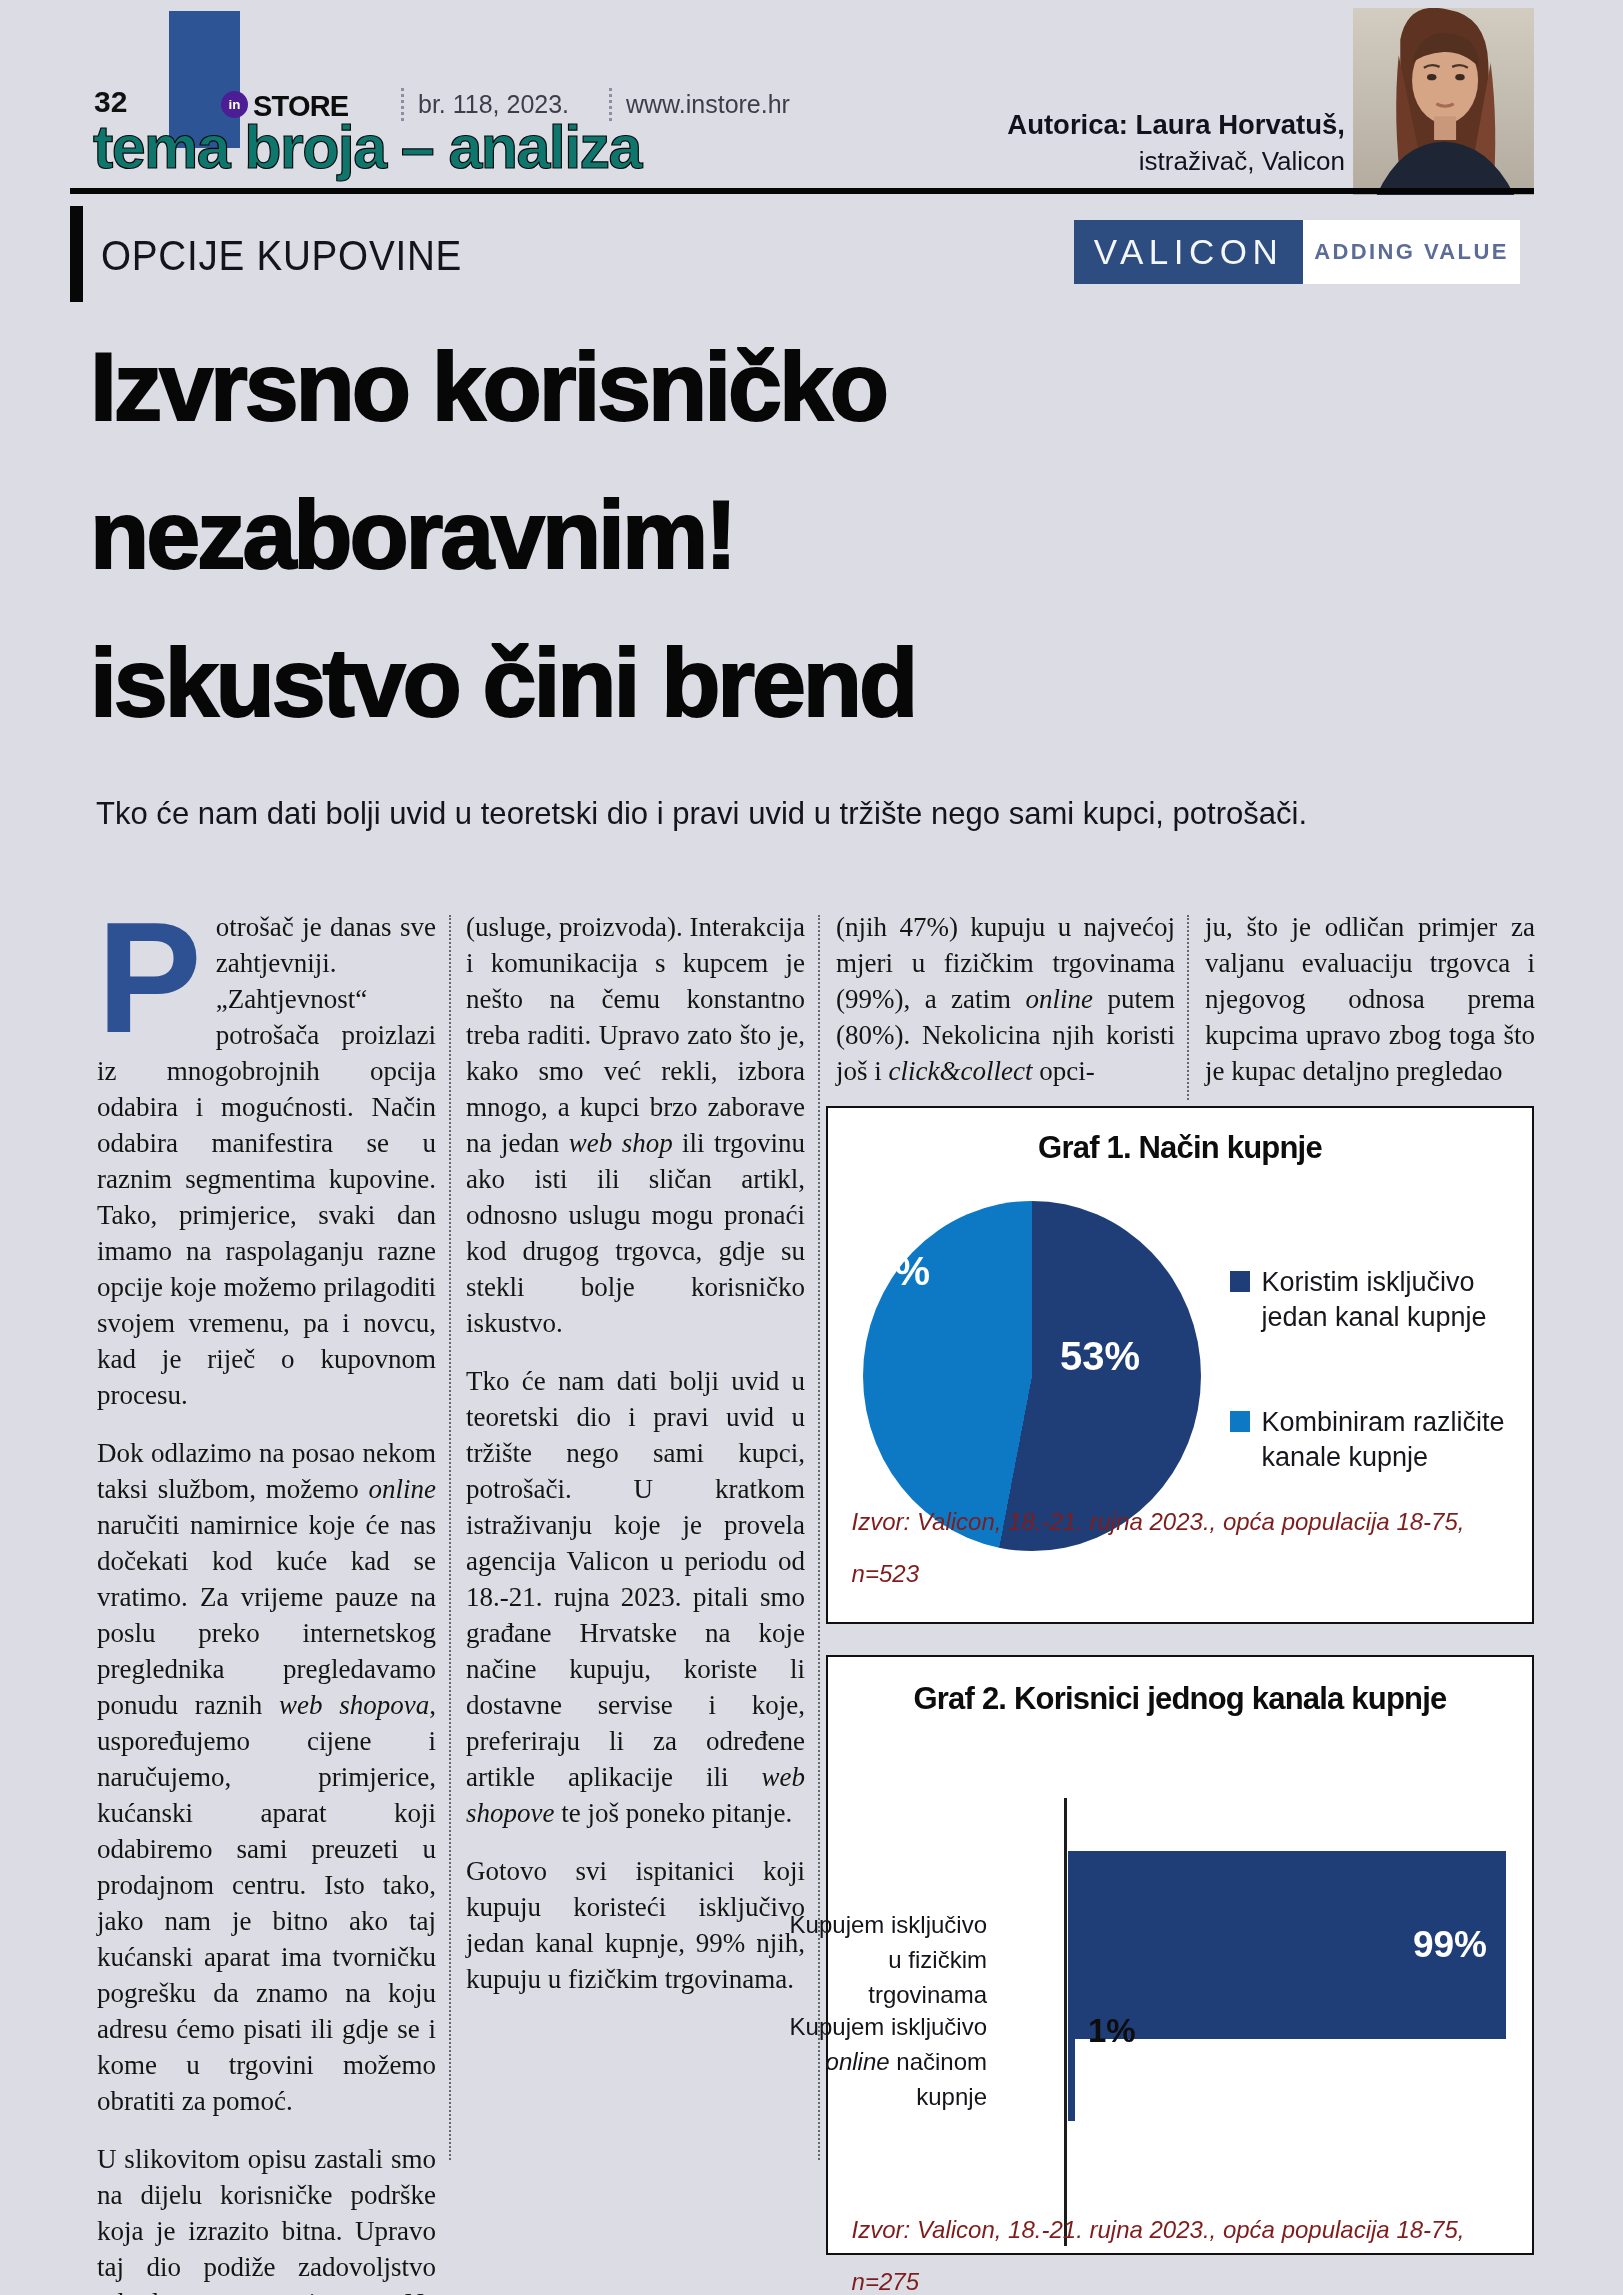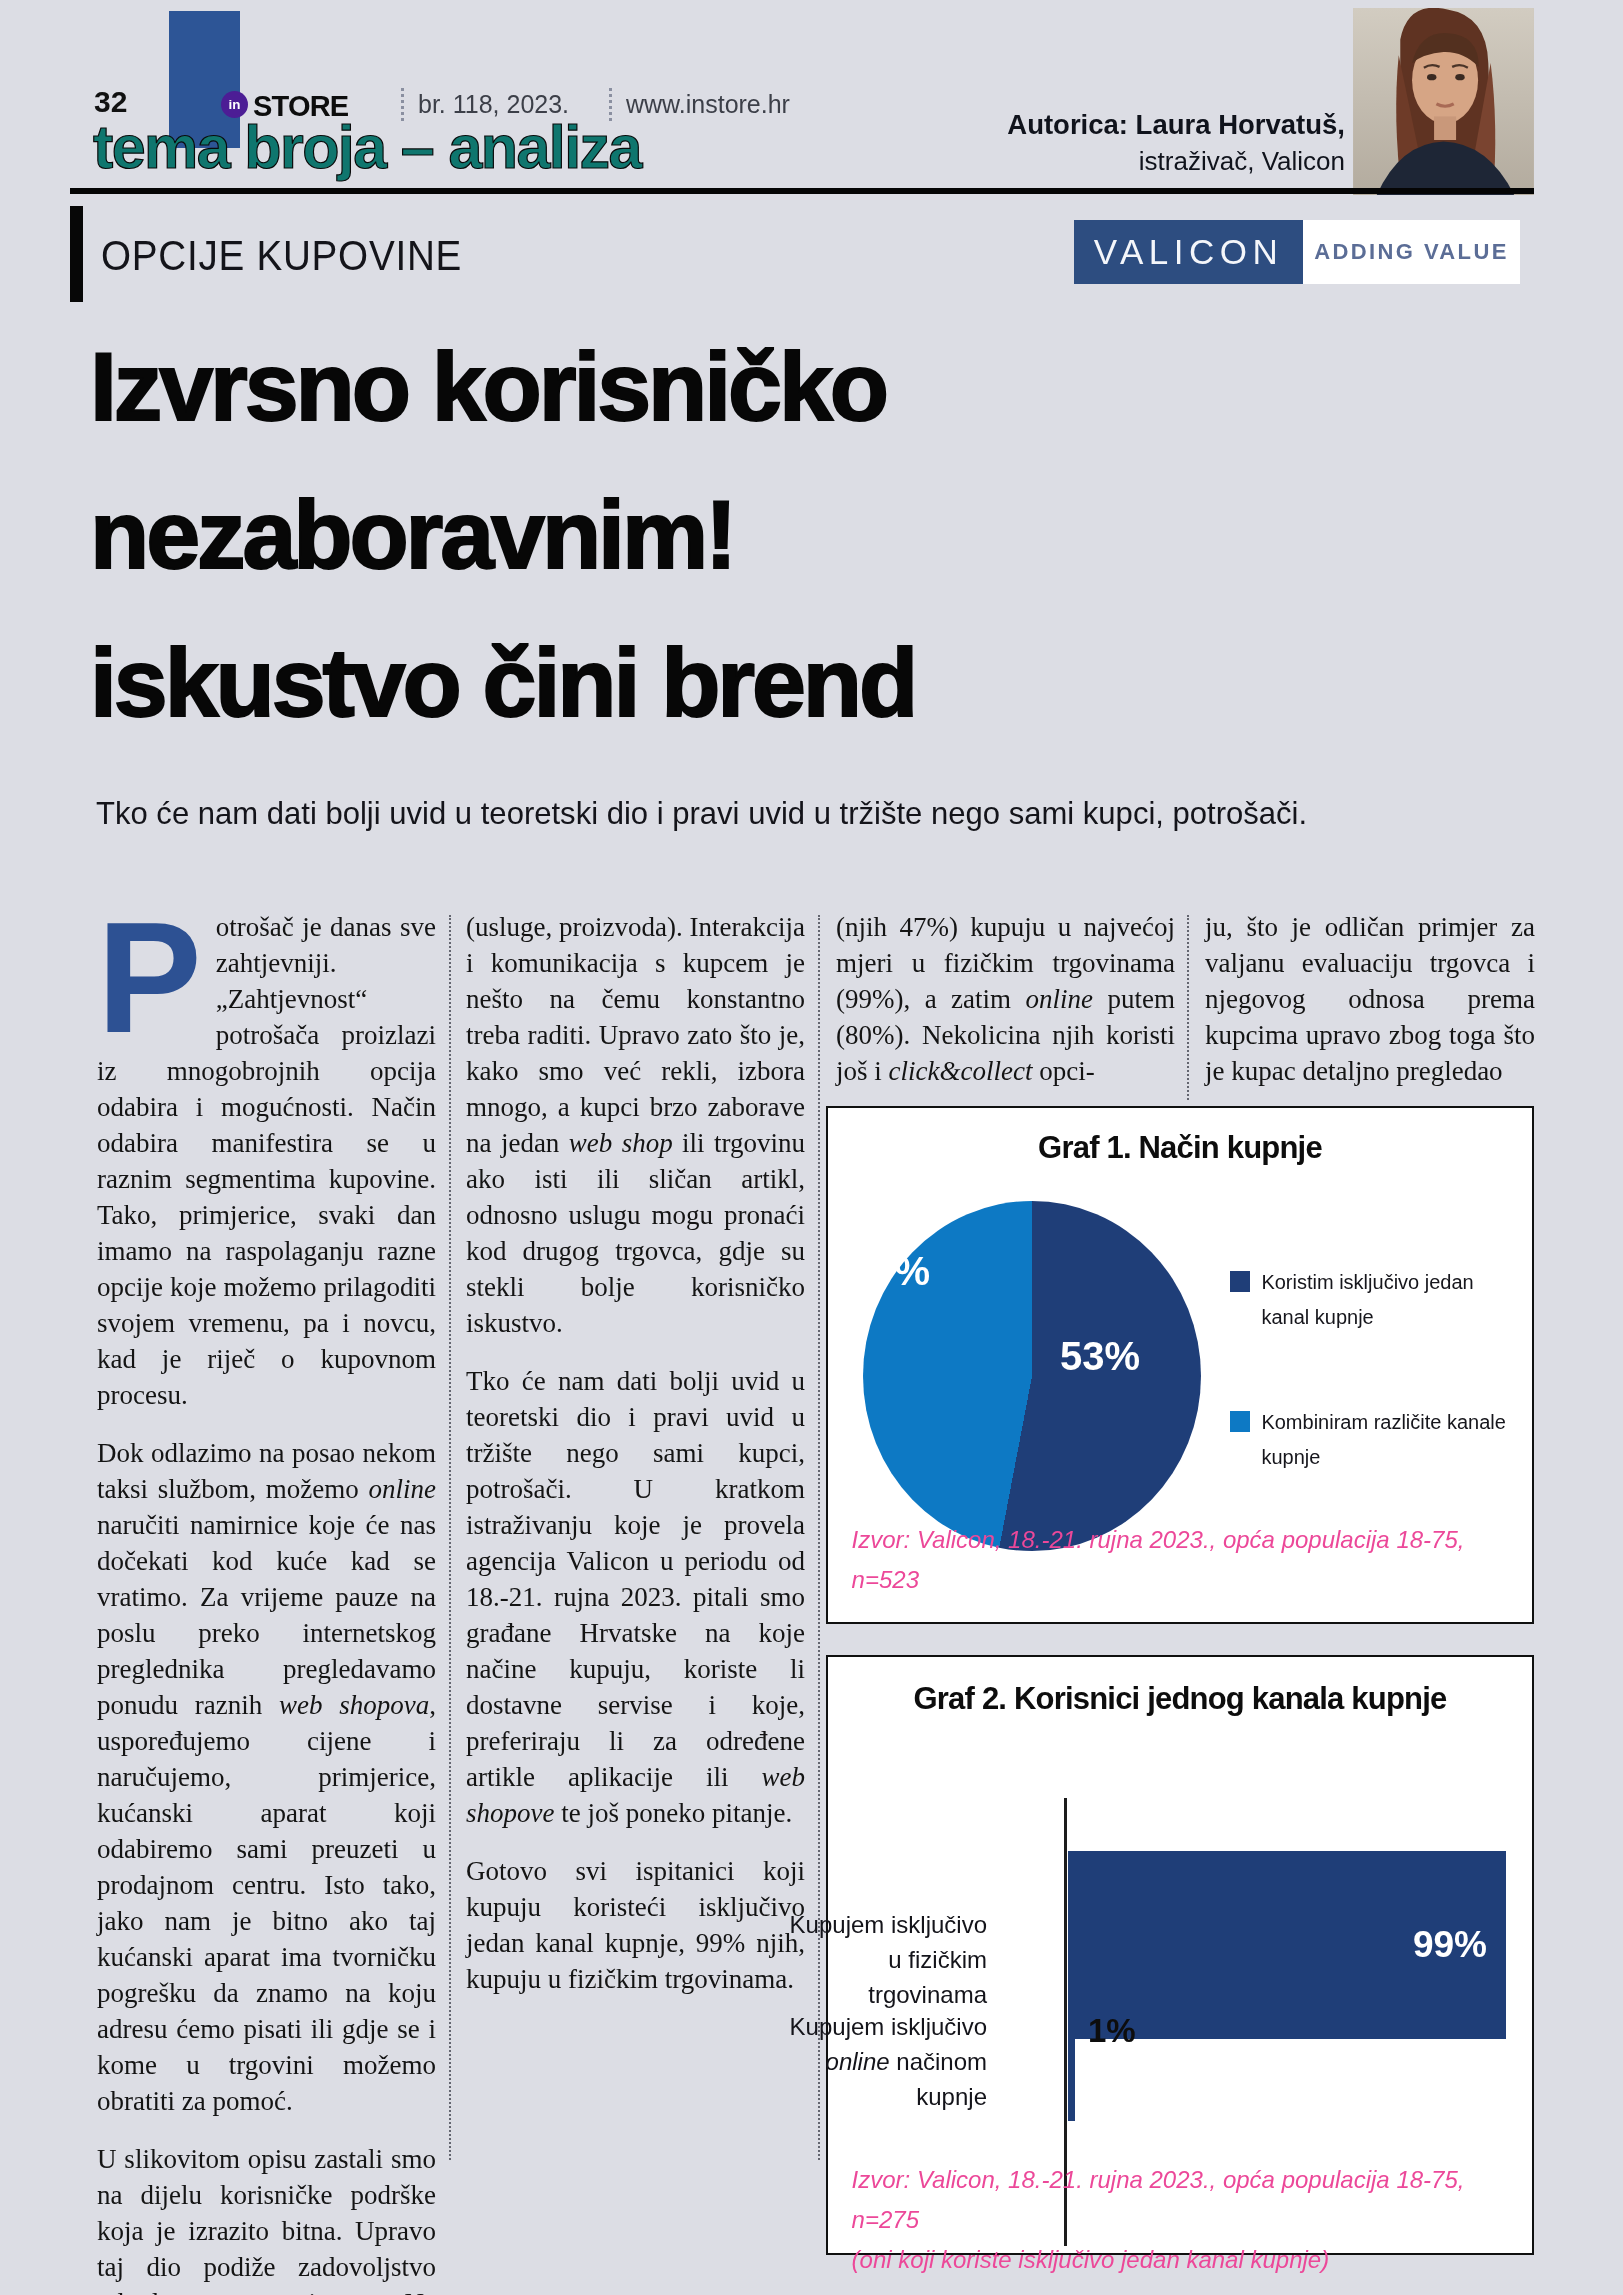--- a/index.html
+++ b/index.html
@@ -57,23 +57,23 @@
     letter-spacing:-0.8px;color:#0d0d0d;}
   #graf1 .chart-title{top:22px;} #graf2 .chart-title{top:23.6px;}
   
   #pie{position:absolute;left:35px;top:93px;width:338px;height:350px;border-radius:50%;}
   .pie-pct{position:absolute;color:#ffffff;font-size:40px;font-weight:bold;}
   #pie-pct-47{left:22px;top:141px;}
   #pie-pct-53{left:232px;top:226px;}
   #graf1-legend{position:absolute;left:402px;top:154px;width:294px;}
   .legend-item{position:absolute;left:0;display:flex;}
   .legend-swatch{width:20.4px;height:20.4px;margin:6.3px 11px 0 0;flex:0 0 20.4px;}
-  .legend-text{font-size:20px;line-height:35px;color:#16161c;}
-  
-  .chart-source{position:absolute;left:23.6px;font-size:24px;font-style:italic;color:#ec4899;line-height:40px;}
+  .legend-text{font-size:27px;line-height:35px;color:#16161c;}
+  
+  .chart-source{position:absolute;left:23.6px;font-size:24px;font-style:italic;color:#7f1d1d;line-height:52px;margin-top:44px;}
   #graf1 .chart-source{bottom:22px;}
   #graf2 .chart-source{top:503px;}
   
   #graf2-plot{position:absolute;left:0;top:0;width:625px;height:595px;}
   #graf2-axis{position:absolute;left:236px;top:141px;width:3.1px;height:448px;background:#1c1c1c;}
   .bar-label{position:absolute;width:217px;right:466px;text-align:right;font-size:24px;line-height:35px;color:#14141a;}
   .bar-label em{font-style:italic;}
   .bar{position:absolute;left:240px;background:#1f3e78;}
   .val-in{position:absolute;right:19px;top:50%;transform:translateY(-50%);color:#ffffff;font-size:37px;font-weight:bold;}
   .val-out{position:absolute;color:#0d0d0d;font-size:33px;font-weight:bold;}

